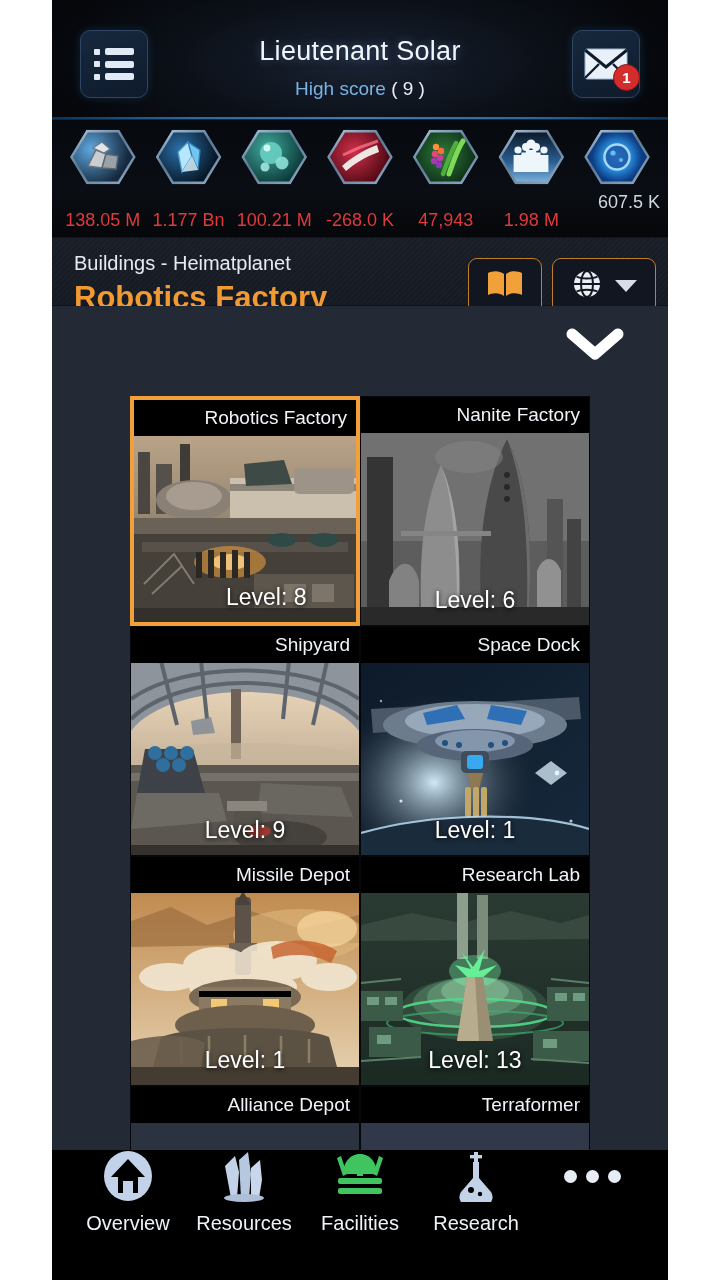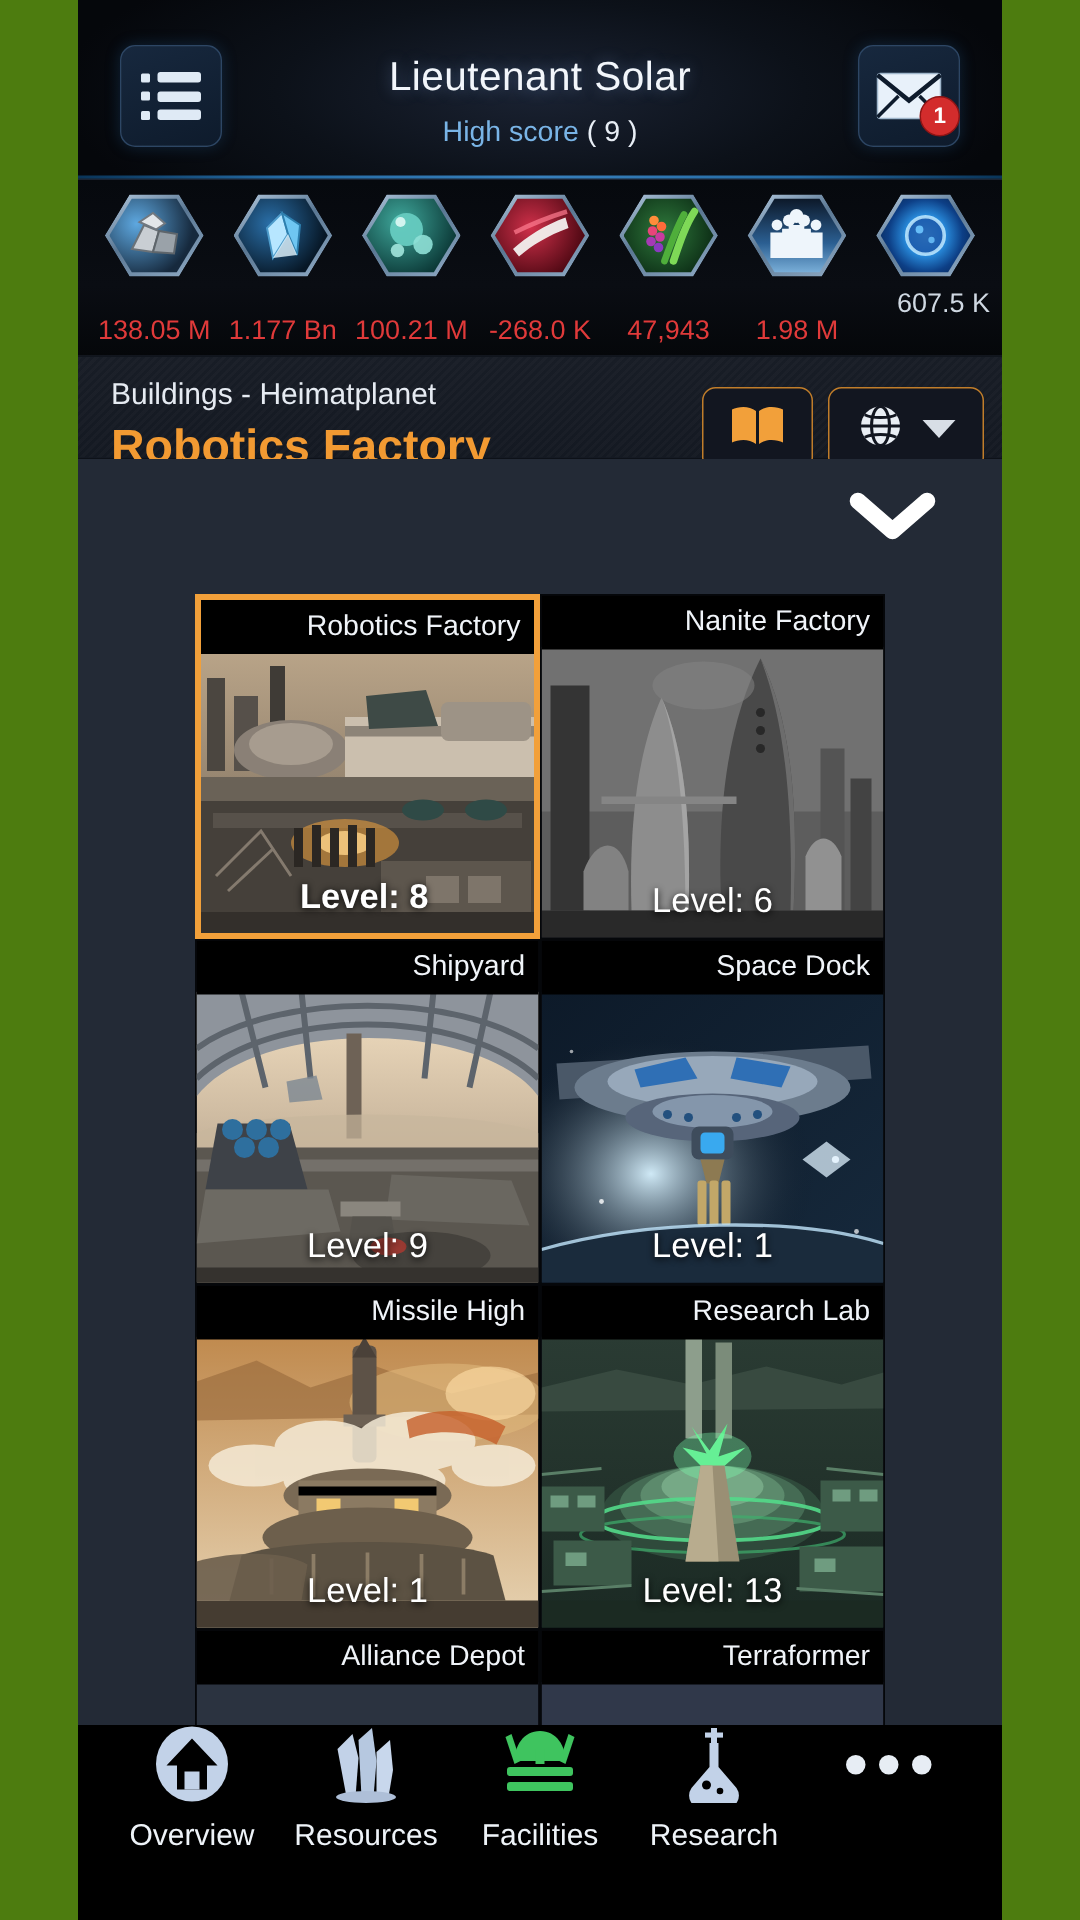--- a/index.html
+++ b/index.html
@@ -2,21 +2,21 @@
 <html><head>
 <meta charset="utf-8">
 <style>
   * { margin:0; padding:0; box-sizing:border-box; }
   html,body {
     width:720px; height:1280px;
     background:#000;
     font-family:"Liberation Sans", sans-serif;
     overflow:hidden;
   }
-  #screen { position:relative; width:720px; height:1280px; background:#4d7c0f; }
+  #screen { position:relative; width:720px; height:1280px; background:#ffffff; }
 
   
   #app {
     position:absolute; left:52px; top:0; width:616px; height:1150px;
     background:#232a36; overflow:hidden;
   }
 
   
   .topbar {
     position:relative; height:120px; width:100%;
@@ -125,21 +125,21 @@
     position:absolute; left:0; right:0; top:0; height:36px;
     background:#000; color:#f0f4f9; font-size:19px;
     display:flex; align-items:center; justify-content:flex-end;
     padding-right:9px; z-index:3;
   }
   .tlevel {
     position:absolute; left:0; right:0; bottom:4px; height:42px;
     color:#fff; font-size:23px; display:flex; align-items:center;
     justify-content:center; z-index:3; text-shadow:0 1px 5px rgba(0,0,0,.95);
   }
-  .tile.sel .tlevel { justify-content:flex-start; padding-left:66px;font-weight:bold; }
+  .tile.sel .tlevel { justify-content:flex-start; padding-left:92px; }
 
   
   .nav {
     position:absolute; left:52px; bottom:0; width:616px; height:130px;
     background:#000; display:flex; align-items:flex-start; justify-content:space-around;
     padding:0 18px;
   }
   .navitem { width:108px; display:flex; flex-direction:column; align-items:center; gap:6px; cursor:pointer; }
   .navitem svg { width:54px; height:52px; }
   .navlbl { color:#eef3f8; font-size:20px; }
@@ -538,21 +538,21 @@
                 </g>
               <ellipse cx="114" cy="134" rx="70" ry="20" fill="#6d5f4c"></ellipse>
               <path d="M30 146 C60 134 168 134 198 146 L206 176 L22 176Z" fill="#5c5243"></path>
               <g stroke="#8c7d66" stroke-width="2.5" fill="none">
                   <path d="M50 148 L50 172 M78 145 L78 174 M114 144 L114 176 M150 145 L150 174 M178 148 L178 172"></path>
                 </g>
               <rect x="0" y="176" width="228" height="20" fill="#453c31"></rect>
               <path d="M0 150 C30 142 60 144 74 152 L70 176 L0 176Z" fill="#6b5e4c" opacity=".9"></path>
             </svg>
           </div>
-          <div class="tname">Missile High</div>
+          <div class="tname">Missile Depot</div>
           <div class="tlevel">Level: 1</div>
         </div>
 
         <div class="tile">
           <div class="art">
             <svg width="228" height="196" viewBox="0 0 228 196" preserveAspectRatio="xMidYMid slice">
               <defs>
                   <linearGradient id="rlG" x1="0" y1="0" x2="0" y2="1">
                     <stop offset="0" stop-color="#2a3b33"></stop>
                     <stop offset="1" stop-color="#1b2a24"></stop>

